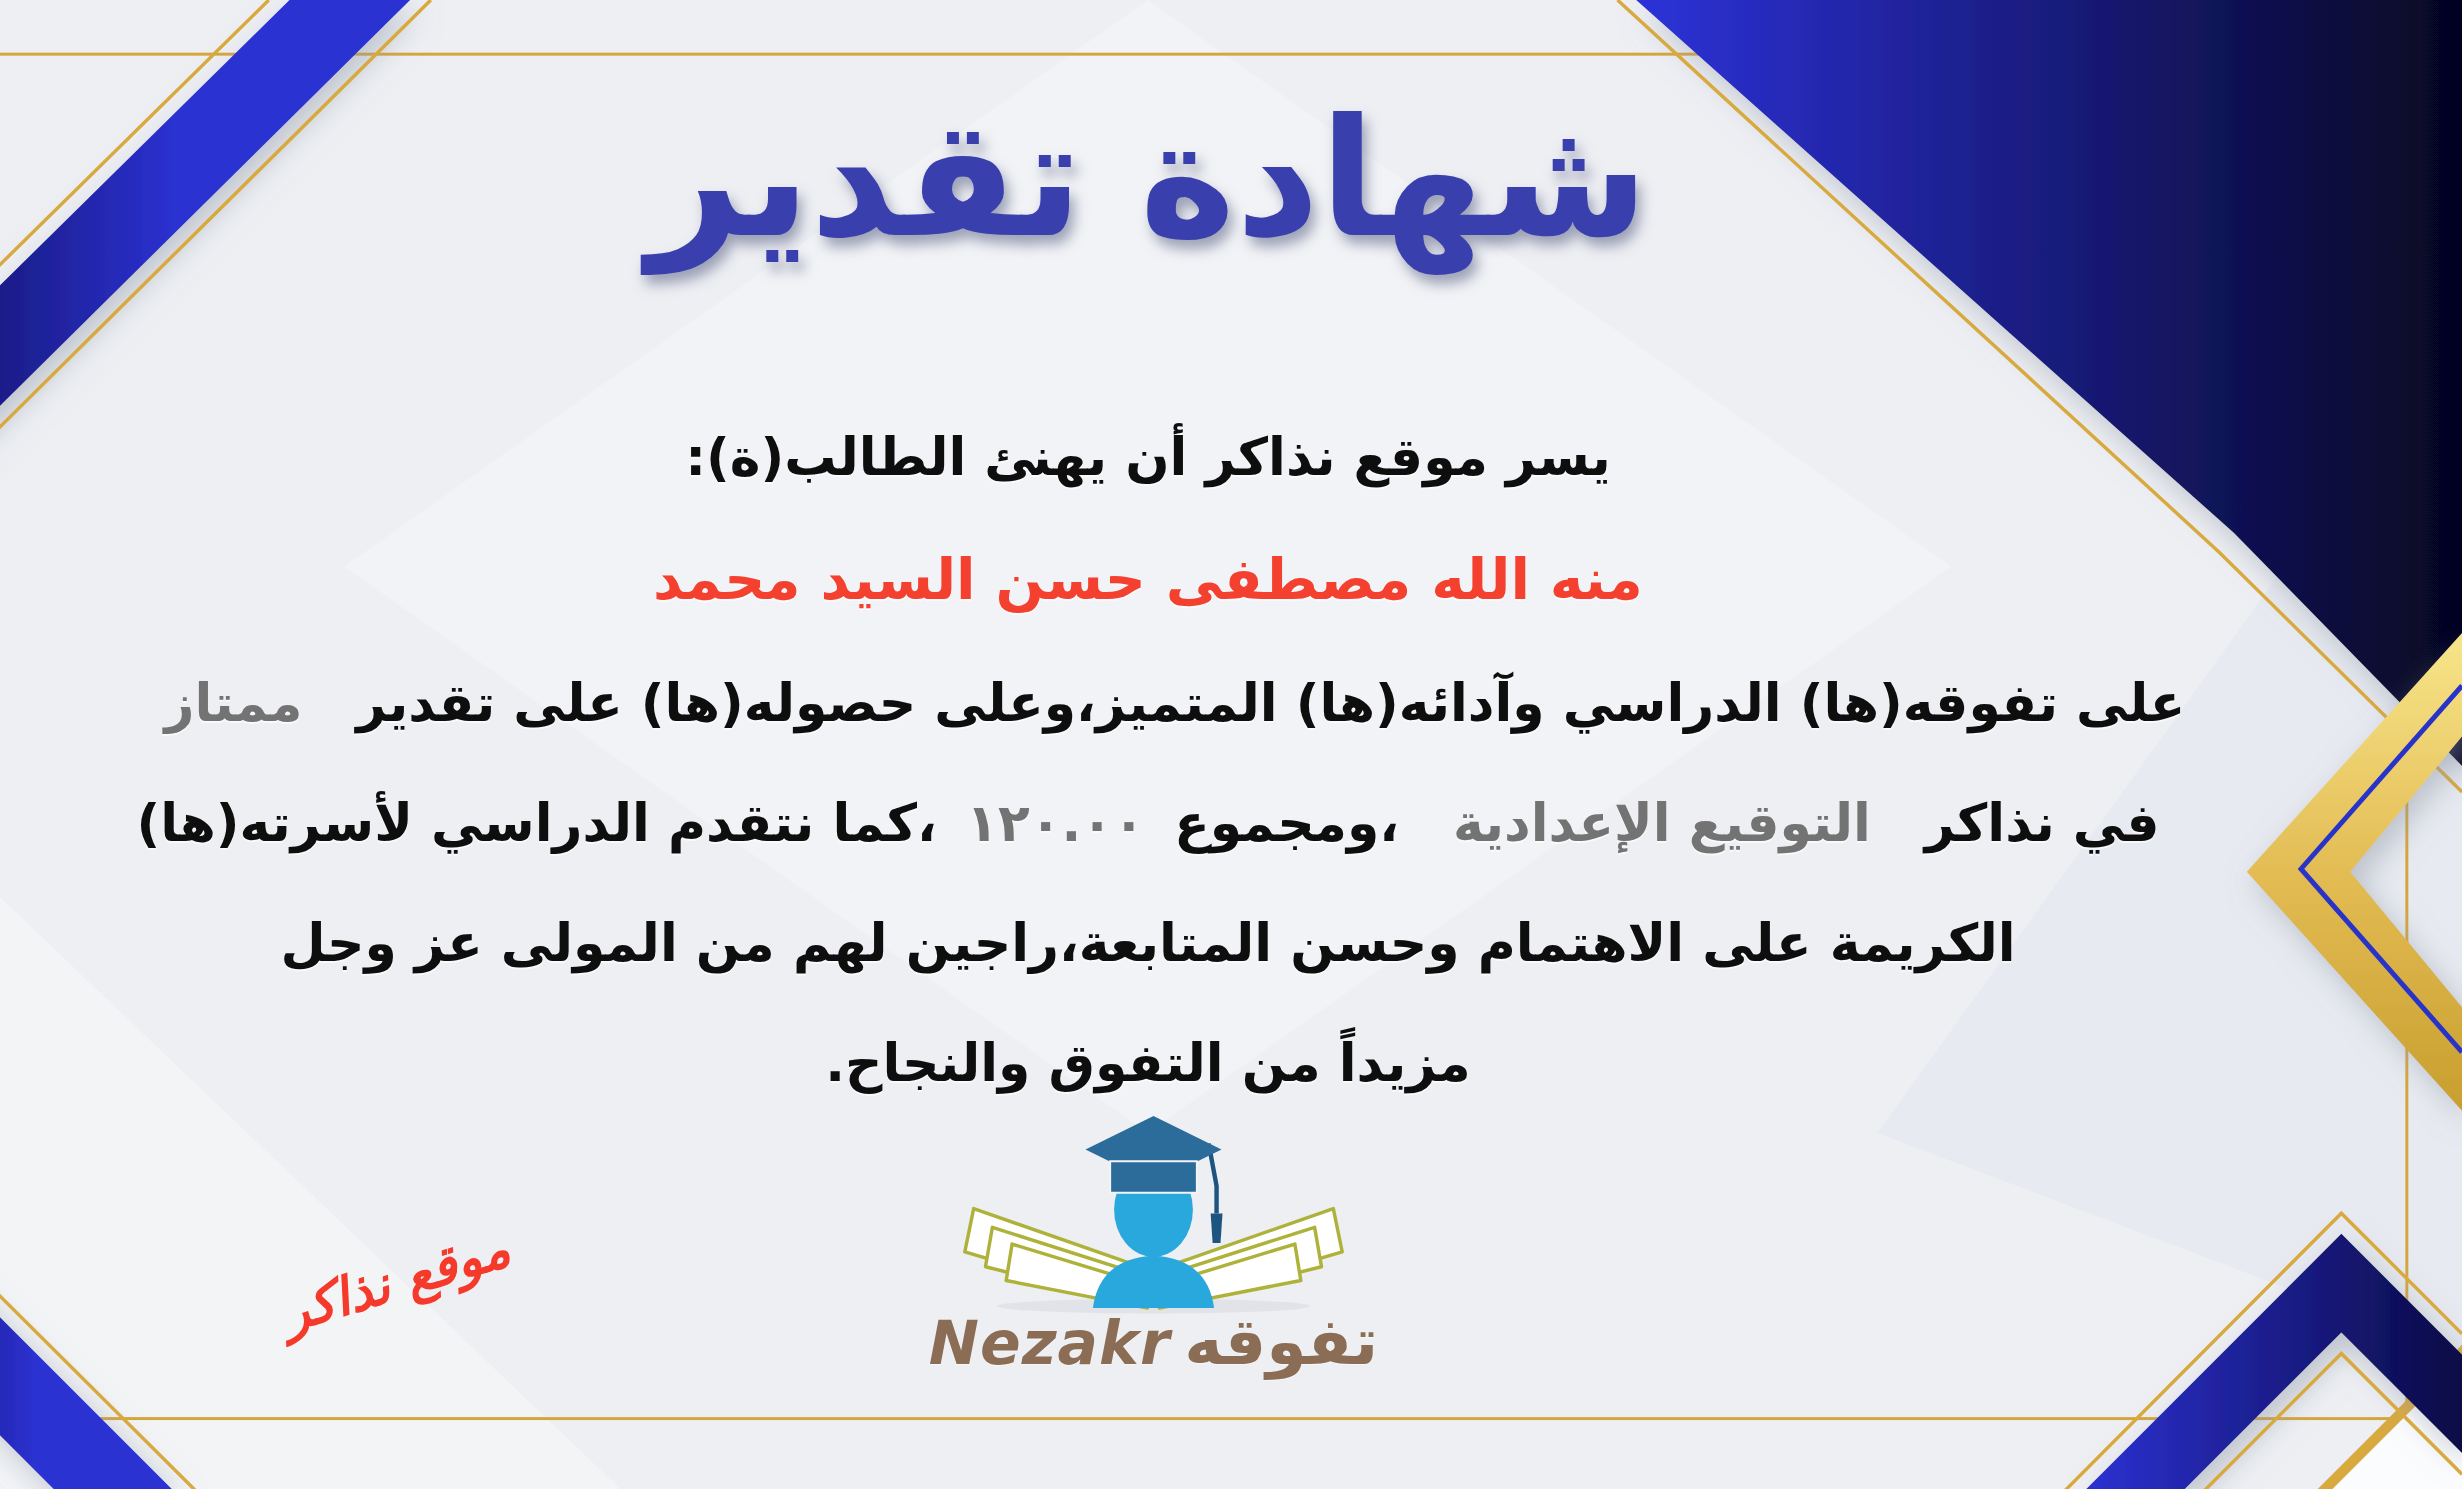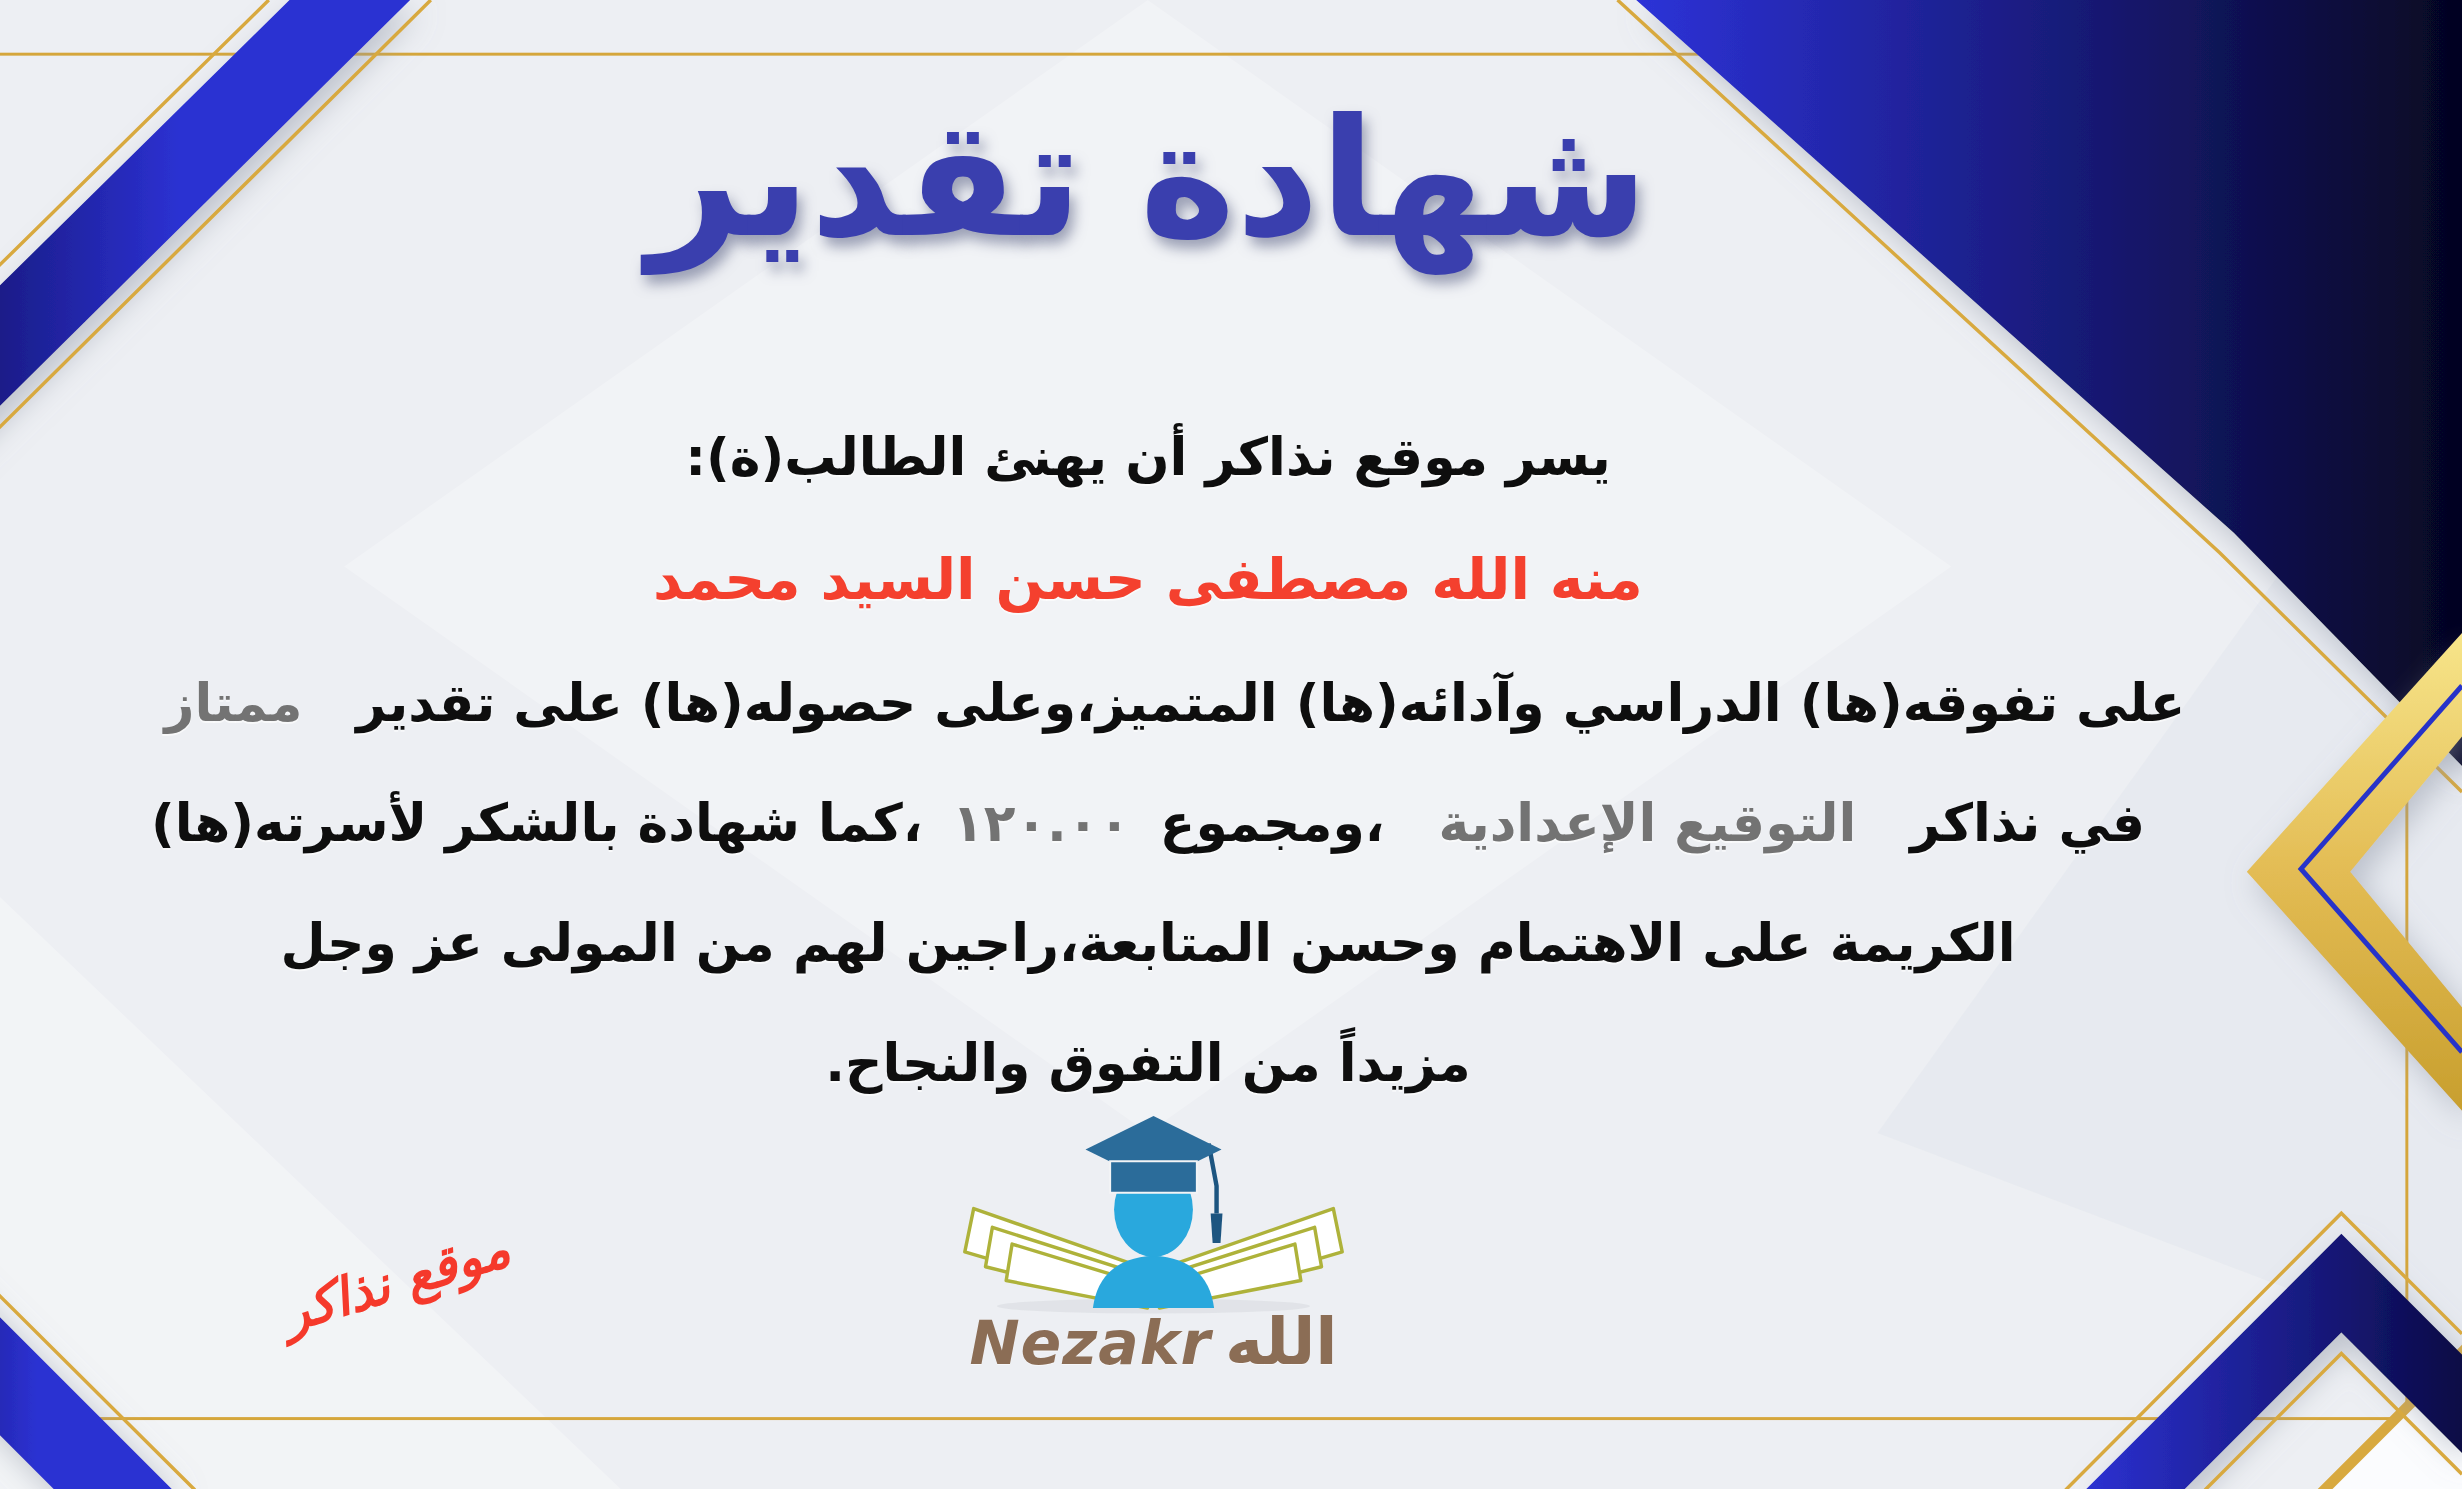--- a/index.html
+++ b/index.html
@@ -138,21 +138,21 @@
 
     <div class="abs line intro">يسر موقع نذاكر أن يهنئ الطالب(ة):</div>
 
     <div class="abs line student-name">منه الله مصطفى حسن السيد محمد</div>
 
     <div class="abs line l3">
       <span>على تفوقه(ها) الدراسي وآدائه(ها) المتميز،وعلى حصوله(ها) على تقدير</span><span class="red ph">ممتاز</span>
     </div>
 
     <div class="abs line l4">
-      <span>في نذاكر</span><span class="red ph">التوقيع الإعدادية</span><span>،ومجموع</span><span class="red ph-sm">١٢٠.٠٠</span><span>،كما شهادة بالشكر لأسرته(ها)</span>
+      <span>في نذاكر</span><span class="red ph">التوقيع الإعدادية</span><span>،ومجموع</span><span class="red ph-sm">١٢٠.٠٠</span><span>،كما نتقدم الدراسي لأسرته(ها)</span>
     </div>
 
     <div class="abs line l5">الكريمة على الاهتمام وحسن المتابعة،راجين لهم من المولى عز وجل</div>
 
     <div class="abs line l6">مزيداً من التفوق والنجاح.</div>
 
 
     <div class="abs sig-script">موقع نذاكر</div>
 
     <div class="abs logo">
@@ -172,19 +172,19 @@
           <path d="M 300,398 Q 313,298 423,292 Q 533,298 546,398 Z" fill="#29a8dd"></path>
           <ellipse cx="423" cy="198" rx="80" ry="96" fill="#29a8dd"></ellipse>
           <path d="M 535,64 L 551,150 L 551,206" fill="none" stroke="#1d5580" stroke-width="9"></path>
           <polygon points="539,206 563,206 559,266 543,266" fill="#1d5580"></polygon>
           <polygon points="423,8 561,76 423,144 285,76" fill="#2b6c9a"></polygon>
           <polygon points="335,100 511,100 511,164 335,164" fill="#2b6c9a" stroke="#f2f4f6" stroke-width="4"></polygon>
         </g>
       </svg>
       <div class="logo-text">
         <span class="logo-latin">Nezakr</span>
-        <span class="logo-arabic">الله</span>
+        <span class="logo-arabic">تفوقه</span>
       </div>
     </div>
 
   </div>
 </div>
 
 
 </body></html>

